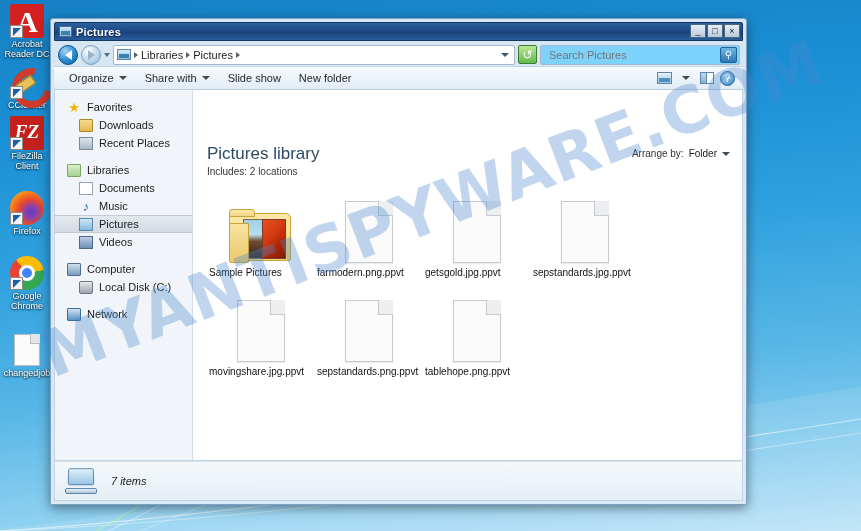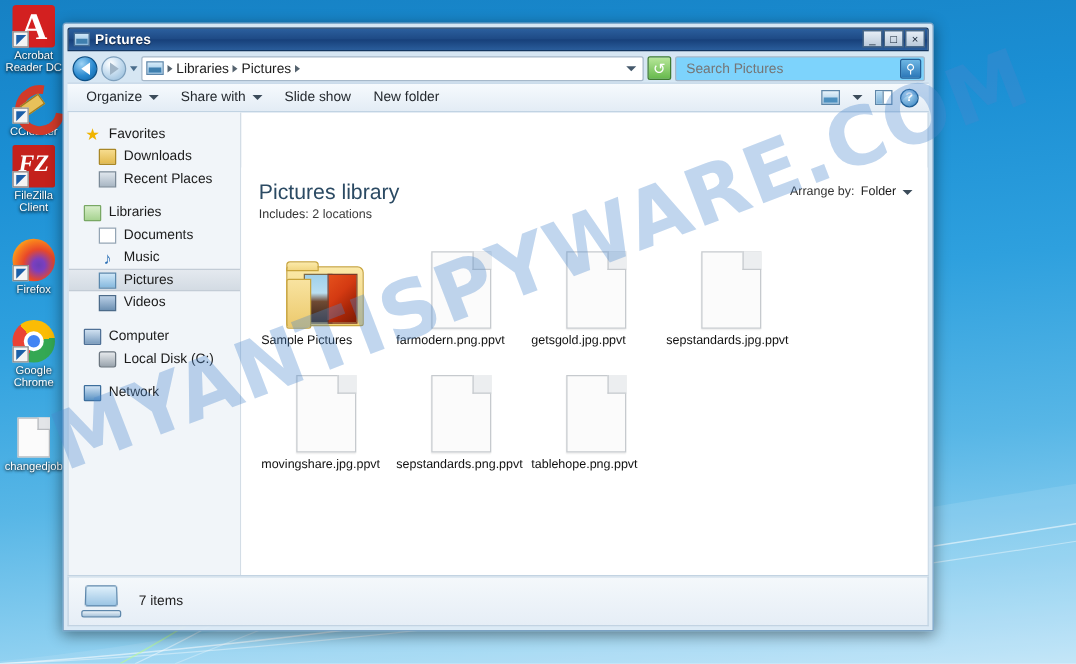--- a/index.html
+++ b/index.html
@@ -231,21 +231,21 @@
   .pic2 { position:absolute; left:33px; top:10px; width:24px; height:40px; border:1px solid #7c3a28;
       background:linear-gradient(135deg,#e4501c 0%,#d43a12 40%,#a82608 70%,#7e1c05 100%); }
   .folder-front { position:absolute; left:0; bottom:0; width:20px; height:40px;
       background:linear-gradient(#f8e3a0,#ecc96c); border:1px solid #c8a43c; border-radius:2px 0 2px 2px; }
 
   
   .statusbar {
     height: 40px; flex: 0 0 40px;
     background: linear-gradient(to bottom, #f4f8fb 0%, #e6eef6 100%);
     border: 1px solid #c2d3e2; border-top: 1px solid #d6e2ec;
-    display: flex; align-items: center; padding: 0 10px; gap: 14px;
+    display: flex; align-items: center; padding: 0 10px; gap: 14px; font-style: italic;
   }
   .status-ico { width:32px; height:26px; position:relative; }
   .status-ico .screen { position:absolute; left:3px; top:0; width:26px; height:17px;
       background:linear-gradient(#dff0fb,#9cc5e4); border:1px solid #5d87ab; border-radius:2px; transform: perspective(40px) rotateX(6deg); }
   .status-ico .base { position:absolute; left:0; bottom:0; width:32px; height:6px;
       background:linear-gradient(#e9f2f9,#a9c4da); border:1px solid #5d87ab; border-radius:2px; }
   .status-text { font-size:11px; color:#1c1c1c; }
 
   
   .watermark {

